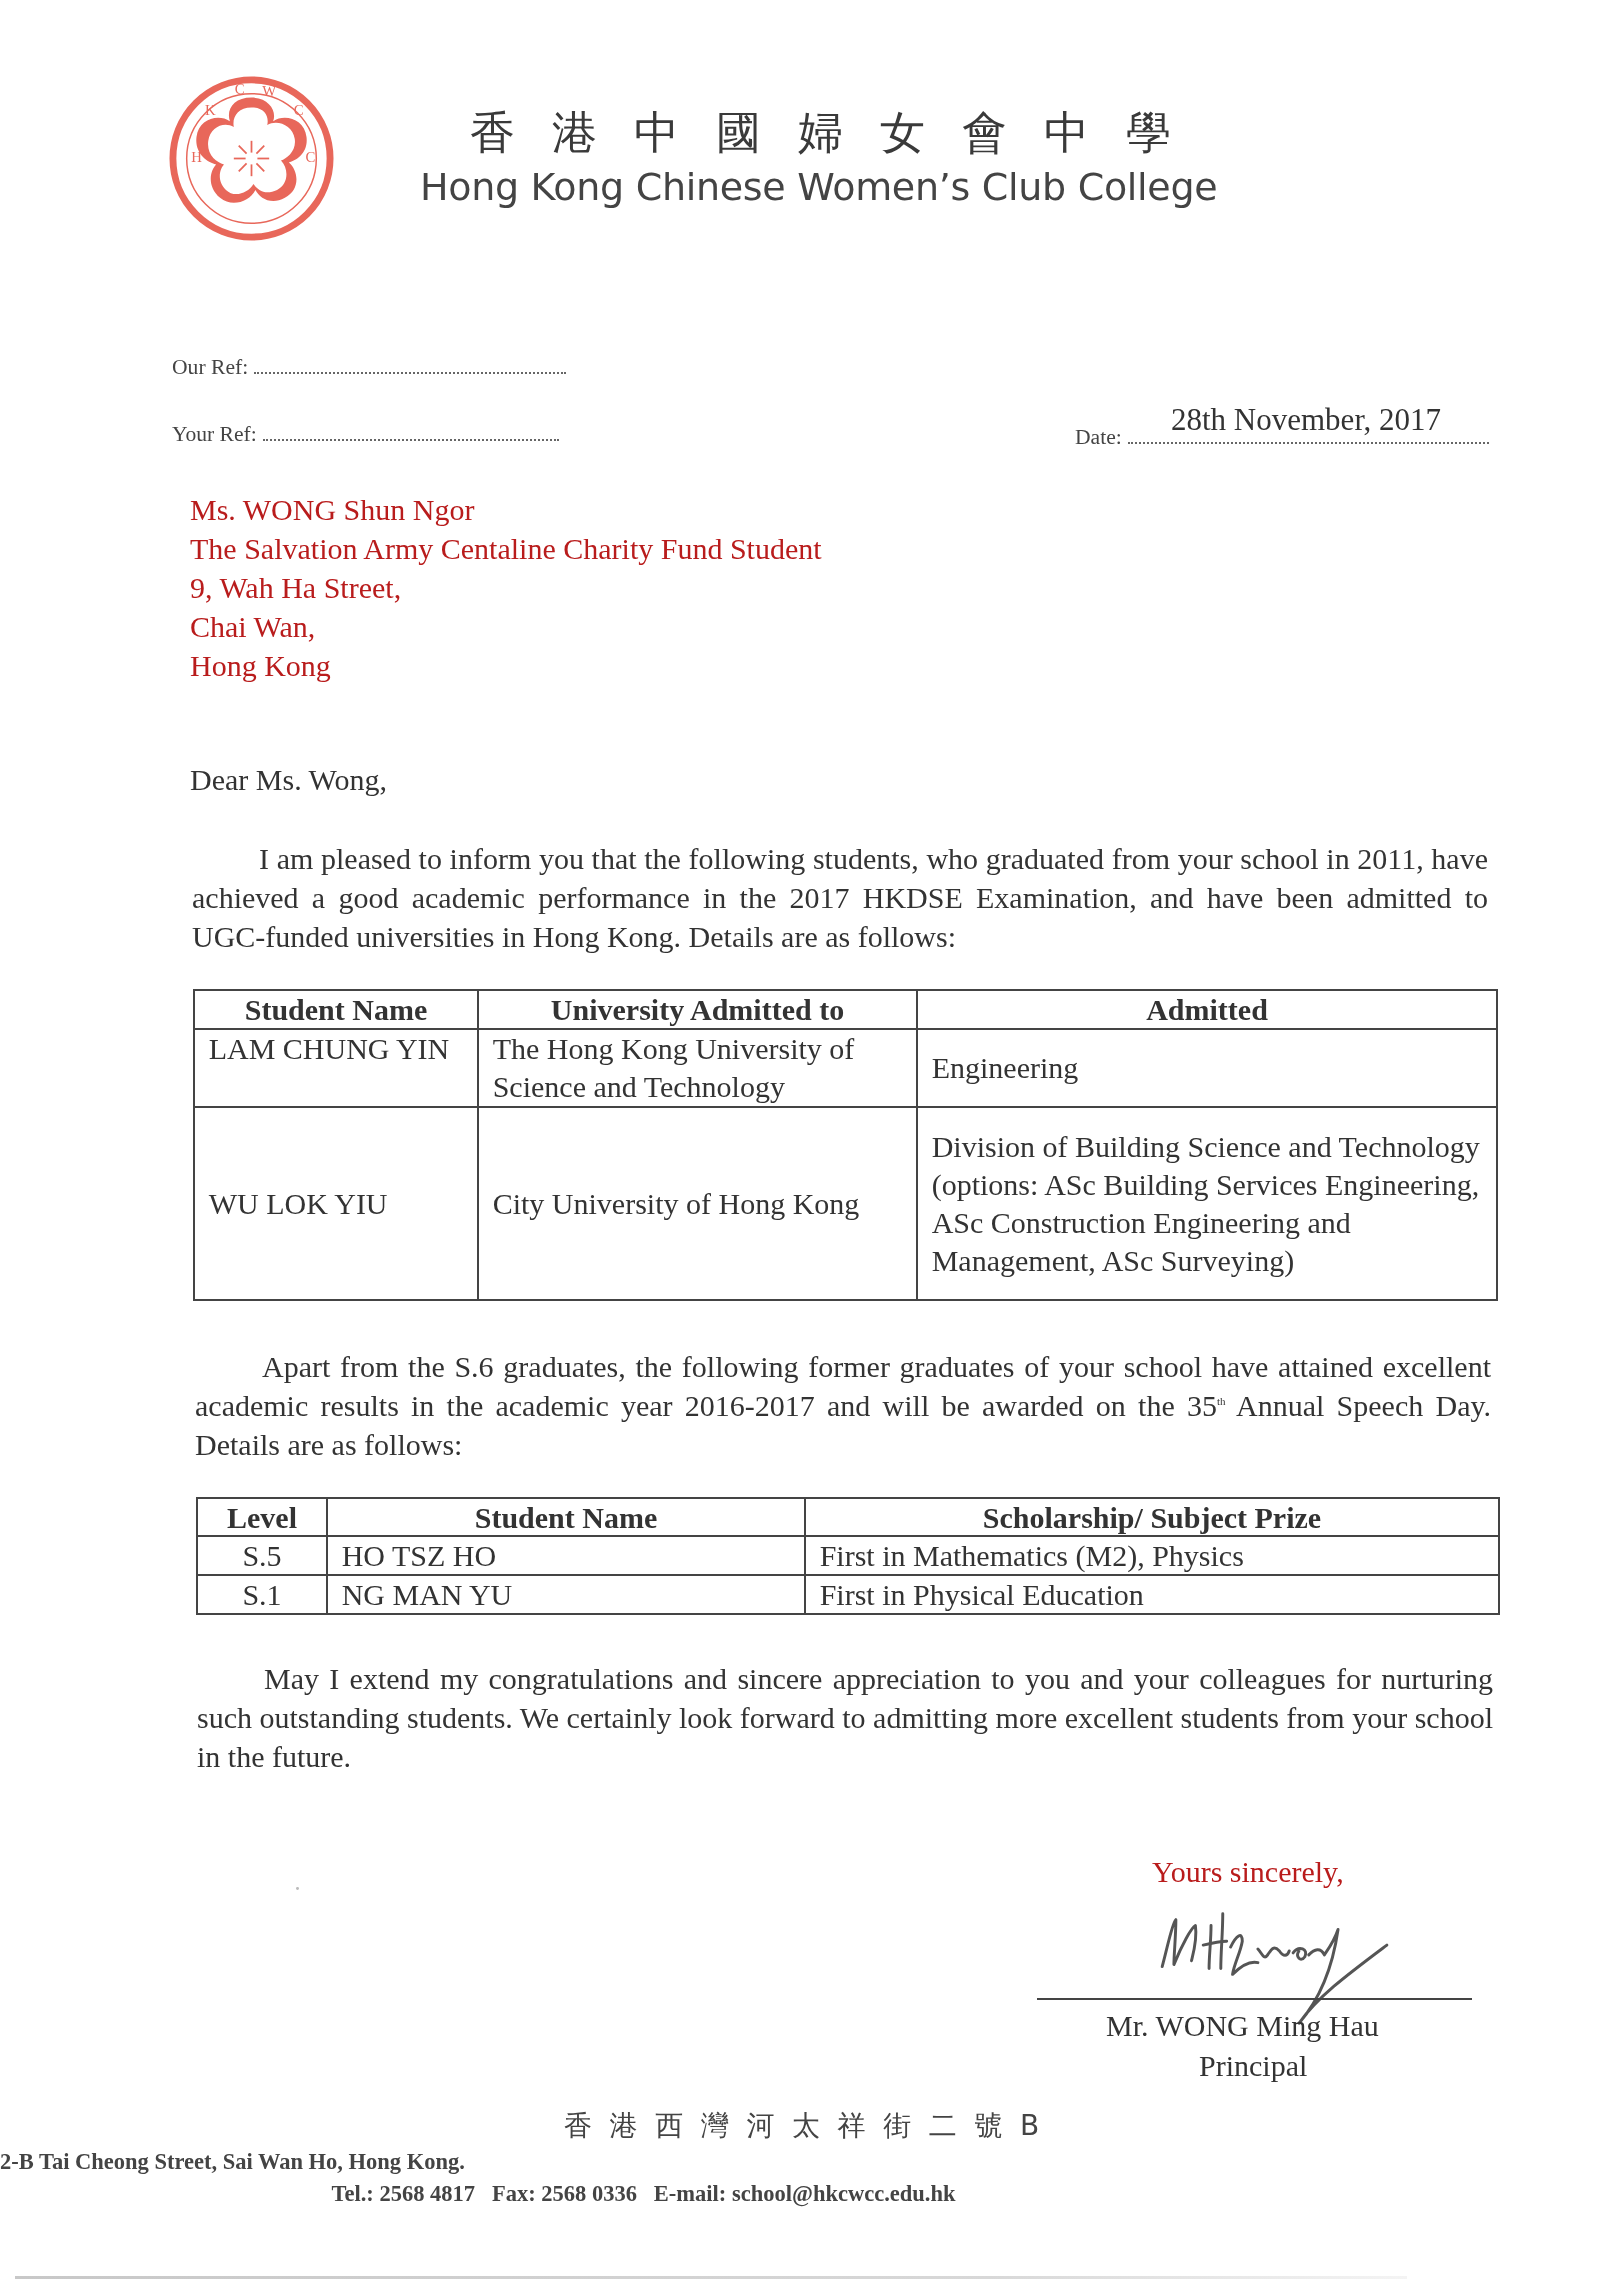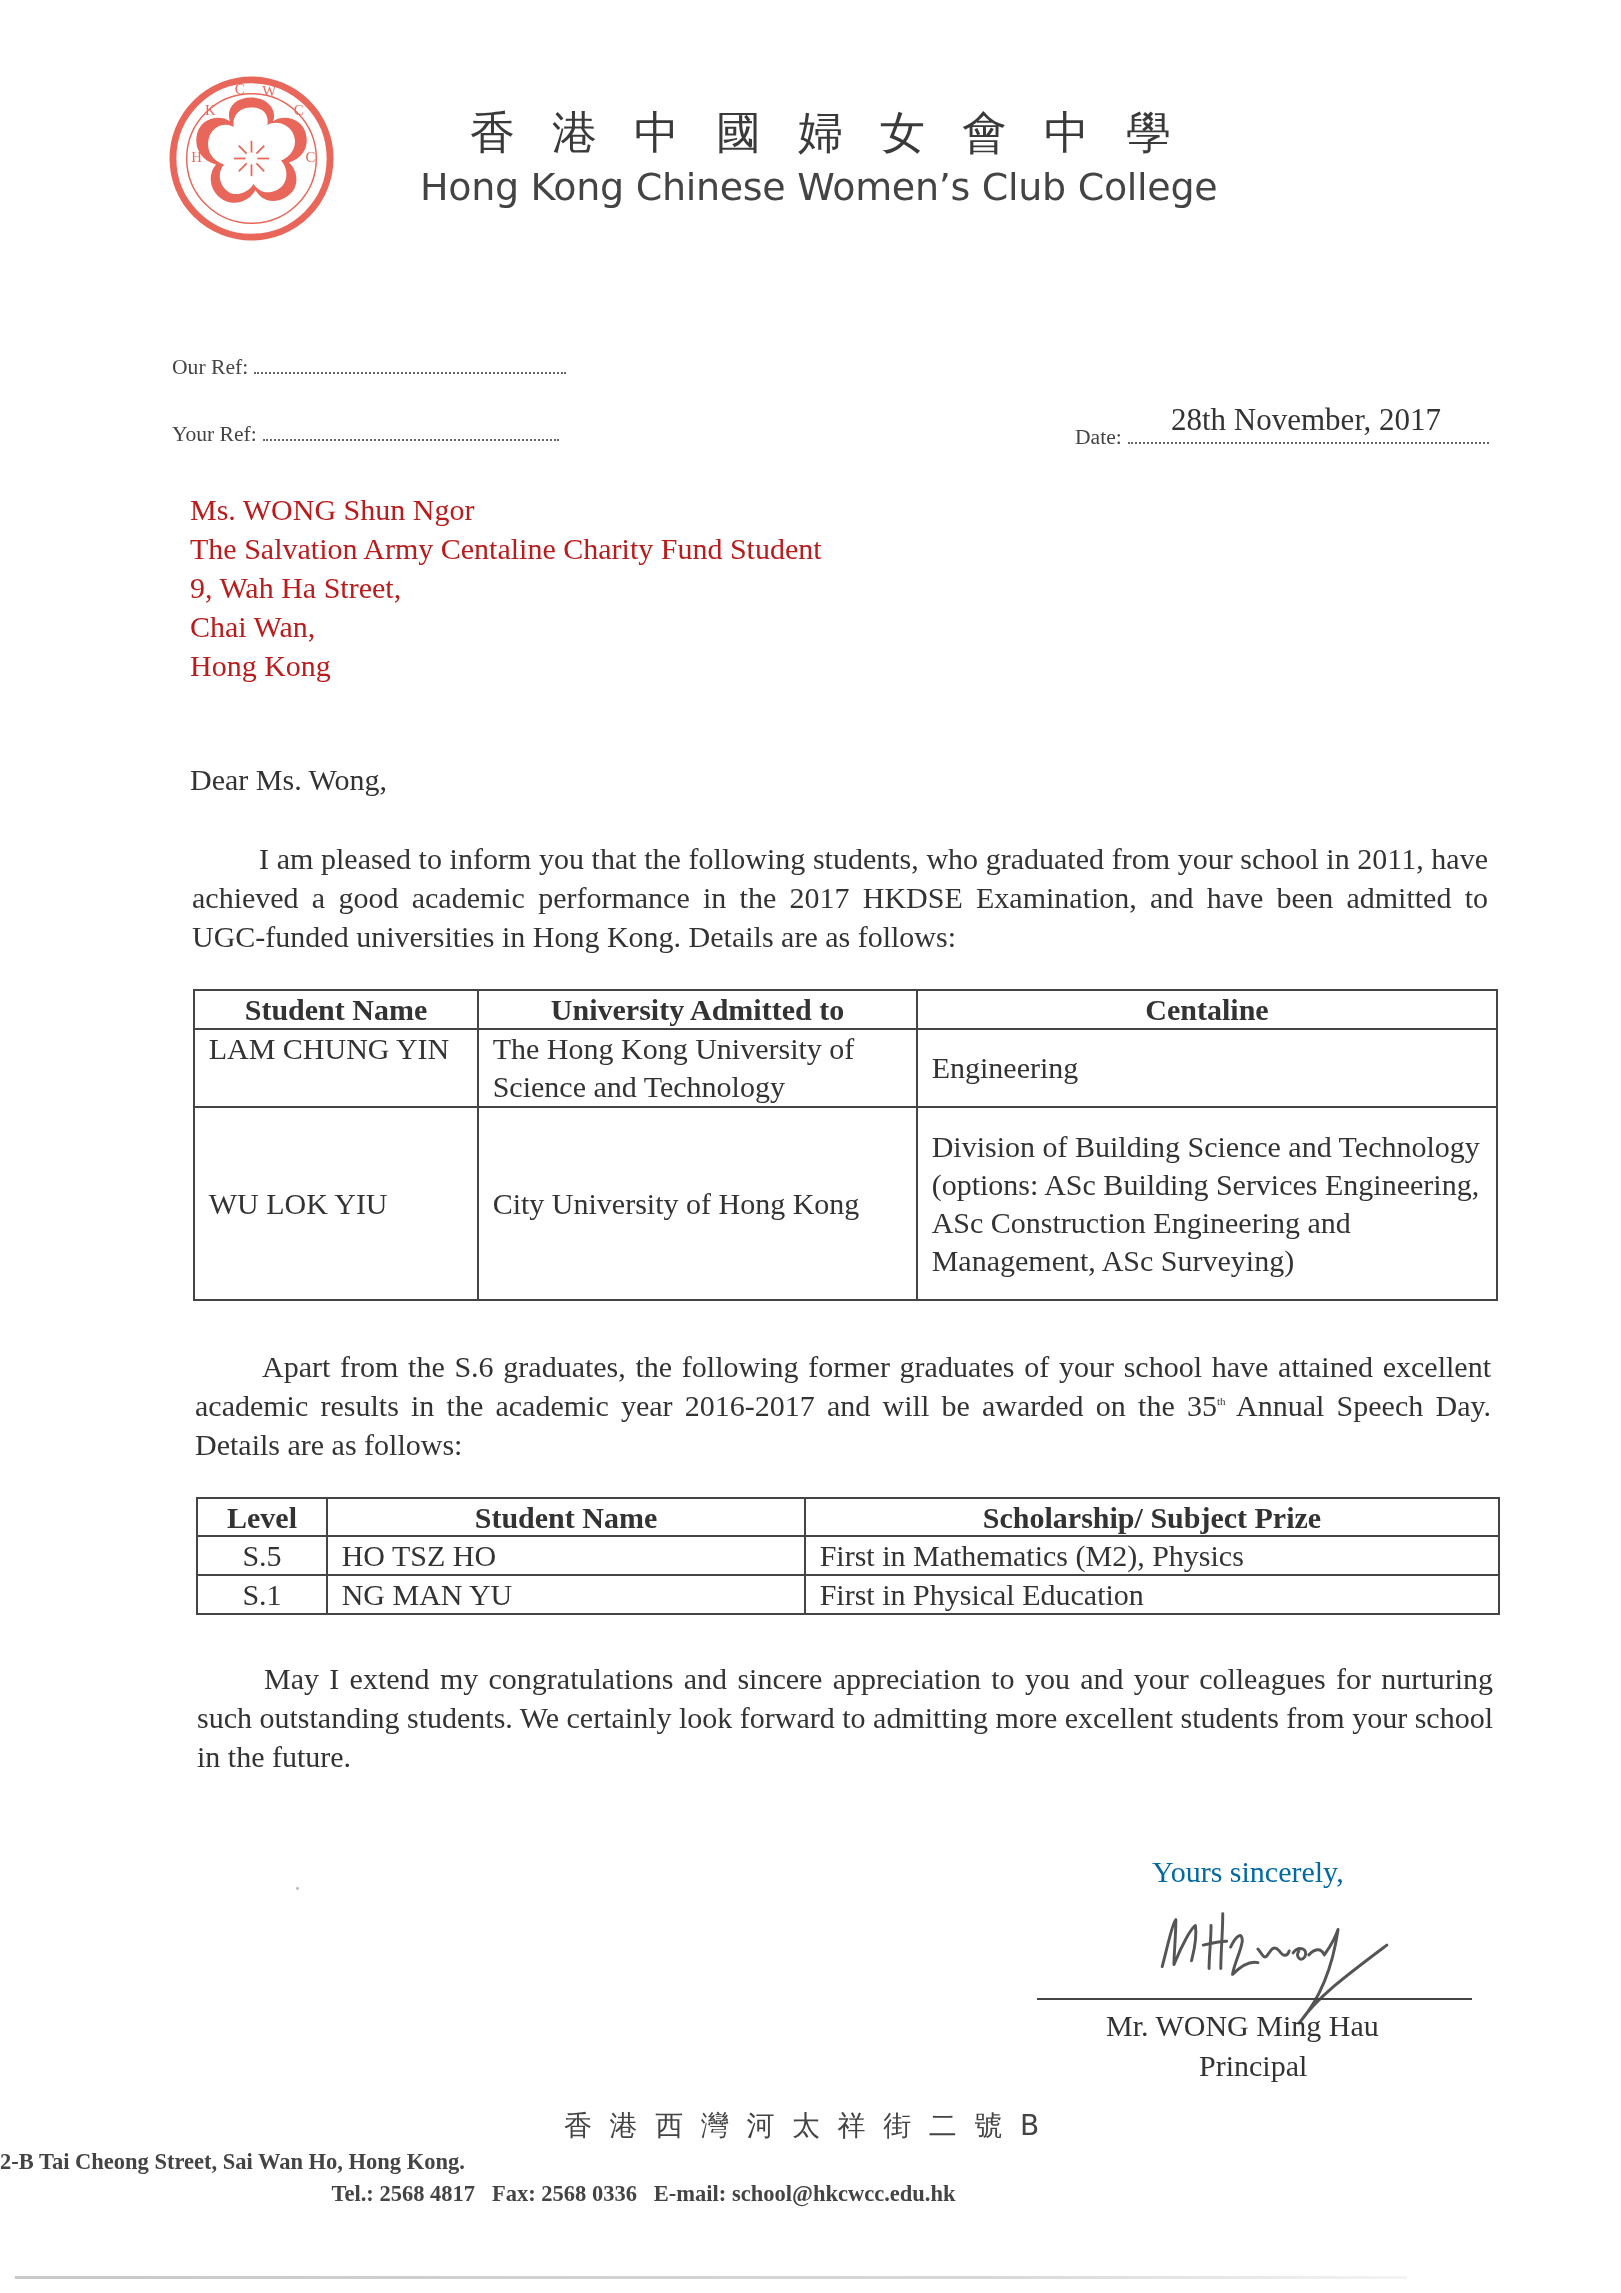--- a/index.html
+++ b/index.html
@@ -41,21 +41,21 @@
   #admissions-table th { height:37px; }
   #admissions-table td { line-height:38px; }
   #admissions-table .r1 { height:76px; }
   #admissions-table .r2 { height:193px; }
   #prizes-table { left:196px; top:1497px; width:1304px; }
   #prizes-table th { height:36px; }
   #prizes-table td { height:37px; line-height:35px; }
   .center { text-align:center; }
 
   
-  #closing { left:1152px; top:1855px; font-size:30px; color:#0369a1; white-space:nowrap; }
+  #closing { left:1152px; top:1855px; font-size:30px; color:#b91c1c; white-space:nowrap; }
   #signature { left:1152px; top:1906px; width:333px; height:127px; }
   #sig-line { left:1037px; top:1998px; width:435px; height:2px; background:#444; }
   #signer-name { left:1106px; top:2009px; font-size:30px; color:#333; white-space:nowrap; }
   #signer-title { left:1199px; top:2049px; font-size:30px; color:#333; white-space:nowrap; }
 
   
   #footer-cn { left:564px; top:2107px; font-size:28px; letter-spacing:17.6px; color:#444; white-space:nowrap;
                font-family:"DejaVu Sans",sans-serif; }
   #footer-addr { left:0; top:2149px; width:1621px; text-align:left; font-size:22.5px; font-weight:bold; color:#444; }
   #footer-contact { left:0; top:2181px; width:1287px; text-align:center; font-size:22.5px; font-weight:bold; color:#444; white-space:pre; }
@@ -121,21 +121,21 @@
 <table id="admissions-table">
   <colgroup>
       <col style="width:284px">
       <col style="width:439px">
       <col>
     </colgroup>
   <thead>
     <tr>
       <th>Student Name</th>
       <th>University Admitted to</th>
-      <th>Centaline</th>
+      <th>Admitted</th>
     </tr>
   </thead>
   <tbody>
     <tr class="r1">
       <td style="vertical-align:top">LAM CHUNG YIN</td>
       <td style="vertical-align:top">The Hong Kong University of Science and Technology</td>
       <td>Engineering</td>
     </tr>
     <tr class="r2">
       <td>WU LOK YIU</td>

